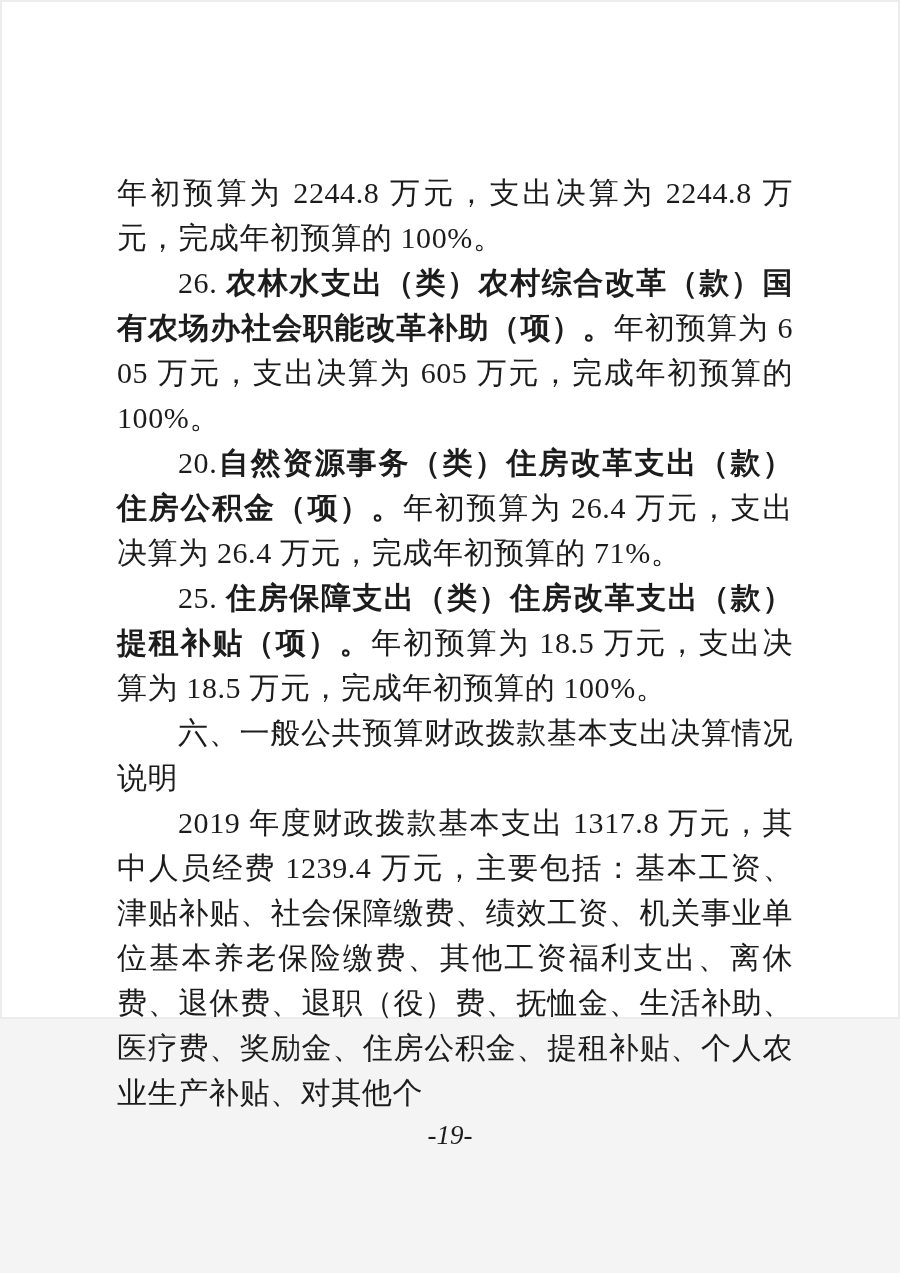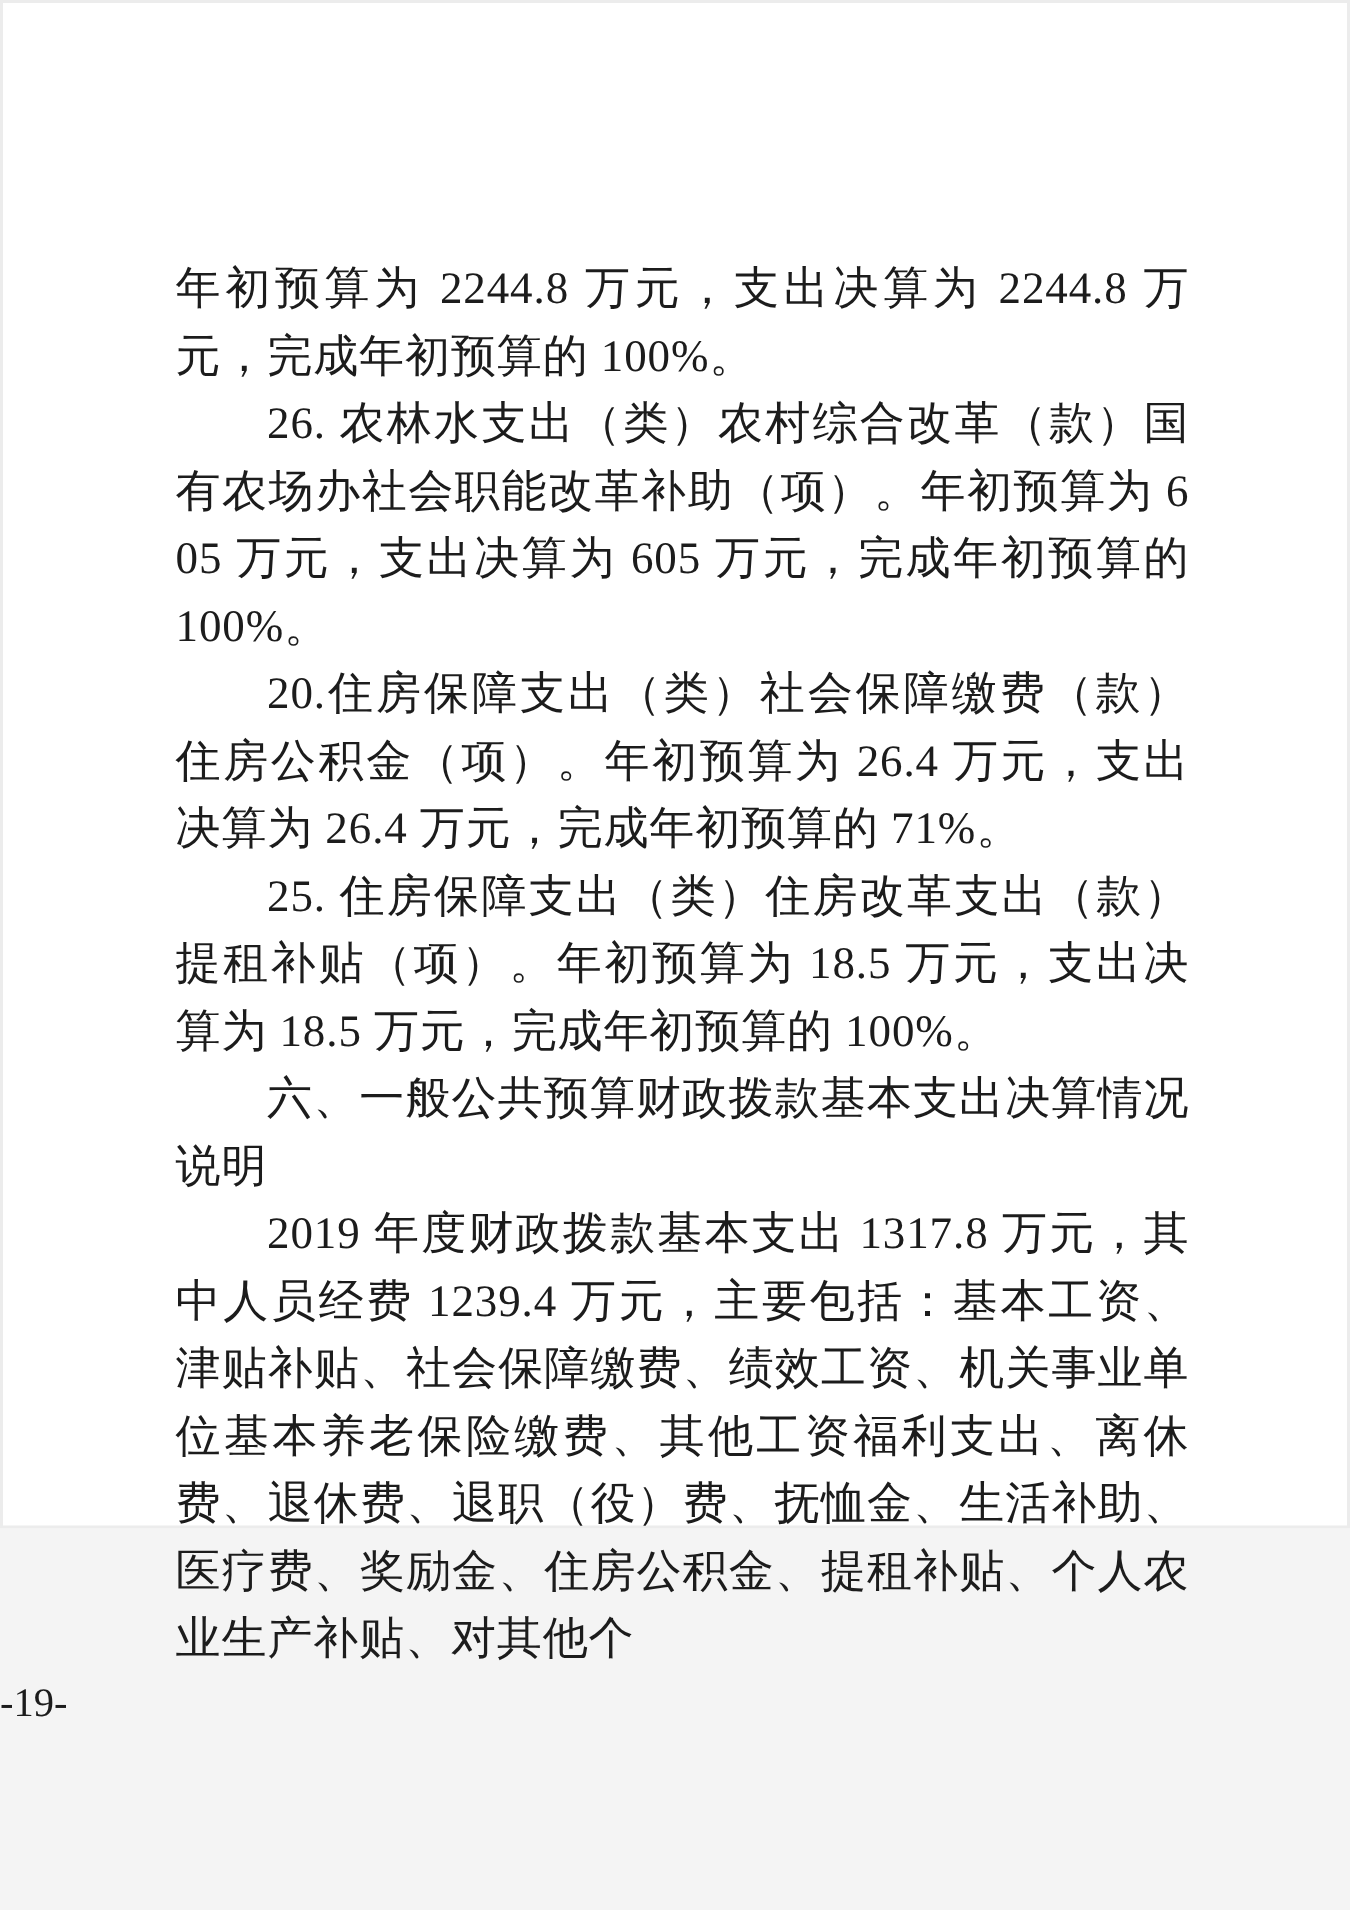--- a/index.html
+++ b/index.html
@@ -35,40 +35,41 @@
     line-height: 45px;
     text-align: justify;
     text-justify: inter-character;
     letter-spacing: 0.6px;
     word-break: break-all;
   }
   .para.indent {
     text-indent: 61px;
   }
   .run { font-weight: normal; }
-  .run.bold { font-weight: normal; }
+  .run.bold { font-weight: bold; }
   .page-footer {
     position: absolute;
     left: 0;
     top: 1118px;
     width: 100%;
-    text-align: left;
+    text-align: center;
     font-size: 27px;
     line-height: 34px;
     color: #1c1c1c;
+    font-style: italic;
   }
 </style>
 </head>
 <body>
 
 <div class="page">
   <main class="doc-body">
       <p class="para"><span class="run">年初预算为 2244.8 万元，支出决算为 2244.8 万元，完成年初预算的 100%。</span></p>
       <p class="para indent"><span class="run">26. </span><span class="run bold">农林水支出（类）农村综合改革（款）国有农场办社会职能改革补助（项）。</span><span class="run">年初预算为 605 万元，支出决算为 605 万元，完成年初预算的 100%。</span></p>
-      <p class="para indent"><span class="run">20.</span><span class="run bold">住房保障支出（类）社会保障缴费（款）住房公积金（项）。</span><span class="run">年初预算为 26.4 万元，支出决算为 26.4 万元，完成年初预算的 71%。</span></p>
+      <p class="para indent"><span class="run">20.</span><span class="run bold">自然资源事务（类）住房改革支出（款）住房公积金（项）。</span><span class="run">年初预算为 26.4 万元，支出决算为 26.4 万元，完成年初预算的 71%。</span></p>
       <p class="para indent"><span class="run">25. </span><span class="run bold">住房保障支出（类）住房改革支出（款）提租补贴（项）。</span><span class="run">年初预算为 18.5 万元，支出决算为 18.5 万元，完成年初预算的 100%。</span></p>
       <p class="para indent"><span class="run">六、一般公共预算财政拨款基本支出决算情况说明</span></p>
       <p class="para indent"><span class="run">2019 年度财政拨款基本支出 1317.8 万元，其中人员经费 1239.4 万元，主要包括：基本工资、津贴补贴、社会保障缴费、绩效工资、机关事业单位基本养老保险缴费、其他工资福利支出、离休费、退休费、退职（役）费、抚恤金、生活补助、医疗费、奖励金、住房公积金、提租补贴、个人农业生产补贴、对其他个</span></p>
     </main>
   <footer class="page-footer">
     <span>-19-</span>
   </footer>
 </div>
 
 </body></html>

